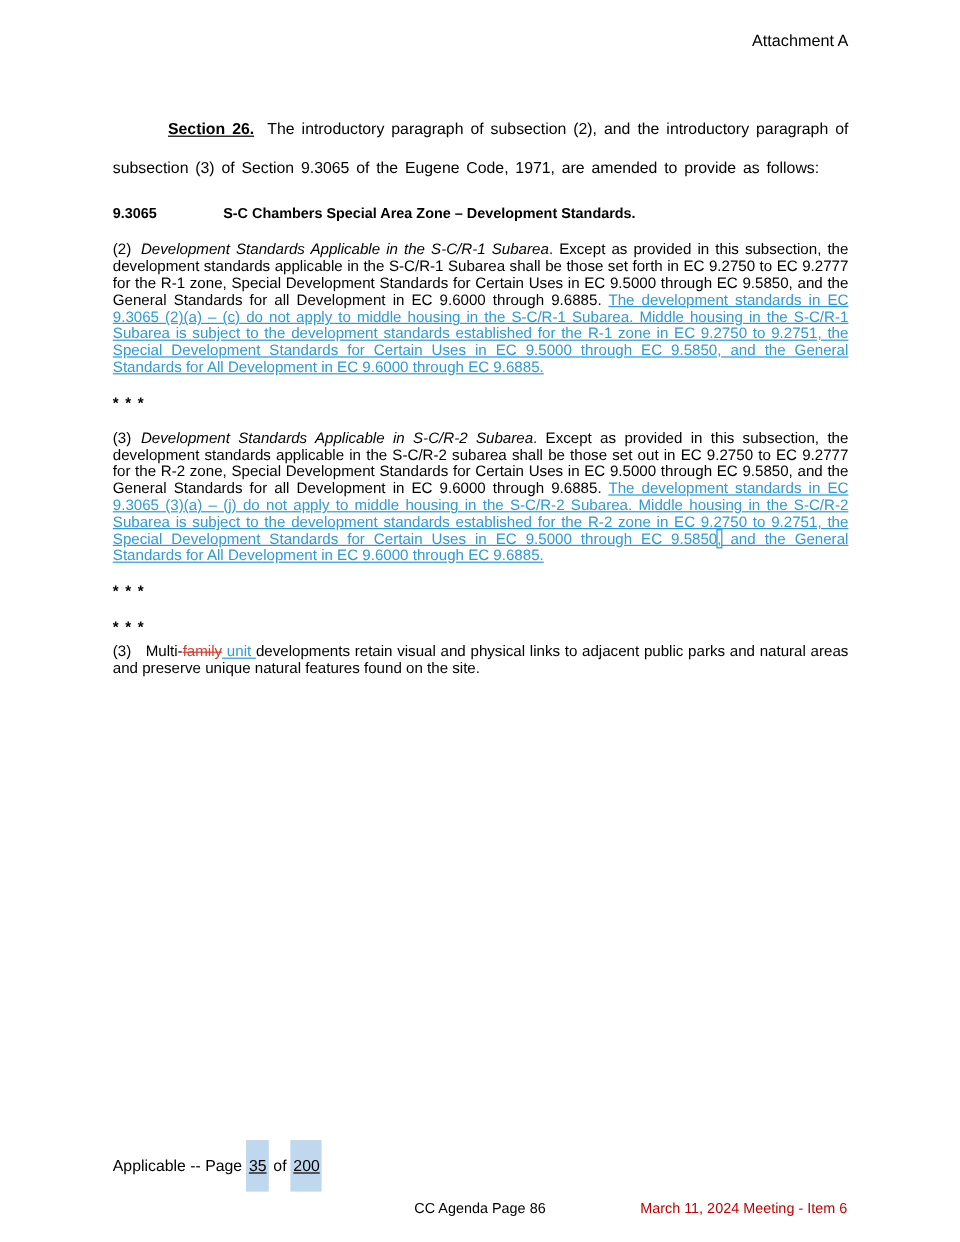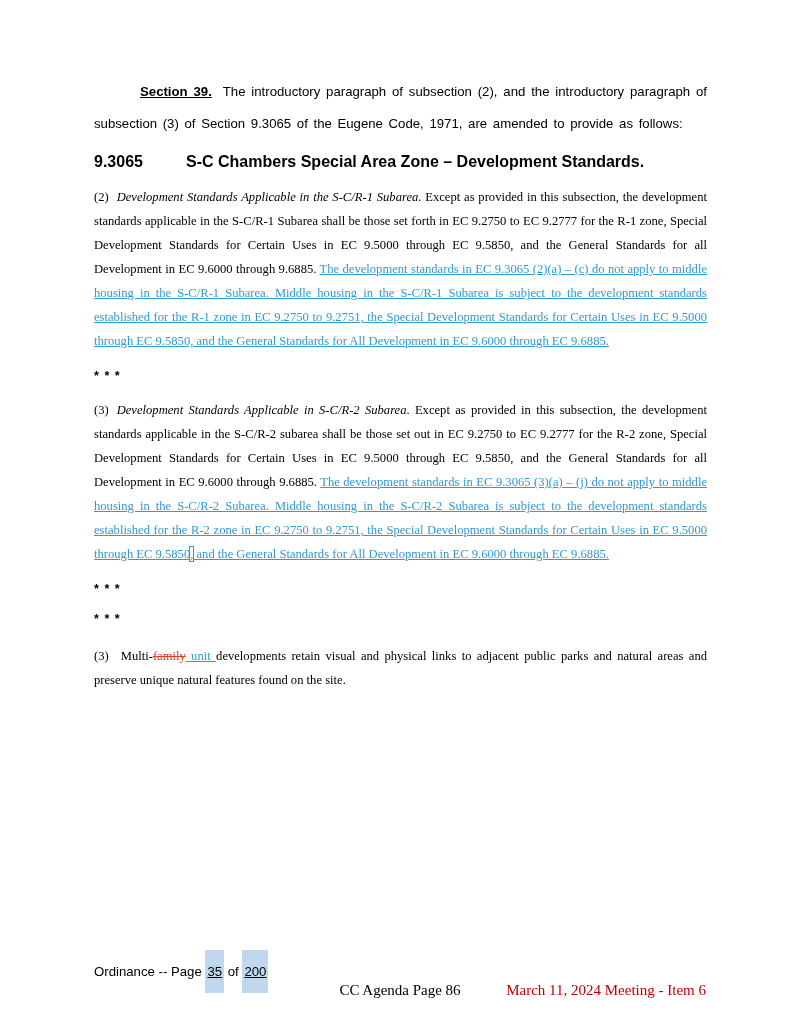--- a/index.html
+++ b/index.html
@@ -9,71 +9,72 @@
     font-family: "Liberation Sans", sans-serif; font-size: 12.6px; color: #000;
   }
   p { margin: 0; }
   .attachment { text-align: right; font-size: 13.5px; line-height: 16px; }
   .sec-para {
     margin-top: 50px; font-size: 13.2px; line-height: 32px;
     text-align: justify; text-indent: 46px; word-spacing: 2px;
   }
   .sec-para.sec22 { margin-top: 30px; }
   .sec-label { font-weight: bold; text-decoration: underline; margin-right: 11px; }
-  .code-heading { margin-top: 14px; font-weight: bold; font-size: 16px; line-height: 16px; }
+  .code-heading { margin-top: 14px; font-weight: bold; font-size: 12px; line-height: 16px; }
   .h-num { display: inline-block; }
   .h-num.w1 { width: 92px; }
   .h-num.w2 { width: 116px; }
-  .body-para { margin-top: 15px; line-height: 24px; text-align: justify; font-family: Liberation Serif, serif; }
-  .mt18 { margin-top: 18px; }
+  .body-para { margin-top: 15px; line-height: 14px; text-align: justify; }
+  .mt18 { margin-top: 6px; }
   .mt20 { margin-top: 20px; }
   .pnum { margin-right: 8px; }
   .pnum.wide { margin-right: 12px; }
   .italic { font-style: italic; }
   .ins { color: var(--insert-blue, #2e9ad6); text-decoration: underline; }
   .del { color: var(--delete-red, #d5402e); text-decoration: line-through; }
   .boxed { outline: 1px solid var(--insert-blue, #2e9ad6); }
   .stars { margin-top: 16px; font-weight: bold; letter-spacing: 1px; }
   .ordinance-line { position: absolute; left: 94px; bottom: 56px; font-size: 13.2px; }
   .field { background: var(--field-shade, #bfd8ee); padding: 14px 2px; text-decoration: underline; }
   .bottom-line {
-    position: absolute; left: 0; right: 0; bottom: 36px; height: 17px;
-    font-family: Liberation Serif, serif; font-size: 15px;
+    position: absolute; left: 0; right: 0; bottom: 18px; height: 17px;
+    font-family: Liberation Sans, sans-serif; font-size: 12px;
   }
   .agenda { position: absolute; left: 50%; transform: translateX(-50%); }
   .meeting { position: absolute; right: 94px; color: var(--footer-red, #c00000); }
 </style>
 </head>
 <body>
 
 <div class="page">
 
+  <div class="attachment">Attachment A</div>
 
-  <p class="sec-para"><span class="sec-label">Section 39.</span><span>The introductory paragraph of subsection (2), and the introductory paragraph of subsection (3) of Section 9.3065 of the Eugene Code, 1971, are amended to provide as follows:</span></p>
+  <p class="sec-para"><span class="sec-label">Section 26.</span><span>The introductory paragraph of subsection (2), and the introductory paragraph of subsection (3) of Section 9.3065 of the Eugene Code, 1971, are amended to provide as follows:</span></p>
 
   <p class="code-heading"><span class="h-num w1">9.3065</span><span>S-C Chambers Special Area Zone – Development Standards.</span></p>
 
   <p class="body-para"><span class="pnum">(2)</span><span class="italic">Development Standards Applicable in the S-C/R-1 Subarea</span><span>. Except as provided in this subsection, the development standards applicable in the S-C/R-1 Subarea shall be those set forth in EC 9.2750 to EC 9.2777 for the R-1 zone, Special Development Standards for Certain Uses in EC 9.5000 through EC 9.5850, and the General Standards for all Development in EC 9.6000 through 9.6885. </span><span class="ins">The development standards in EC 9.3065 (2)(a) – (c) do not apply to middle housing in the S-C/R-1 Subarea. Middle housing in the S-C/R-1 Subarea is subject to the development standards established for the R-1 zone in EC 9.2750 to 9.2751, the Special Development Standards for Certain Uses in EC 9.5000 through EC 9.5850, and the General Standards for All Development in EC 9.6000 through EC 9.6885.</span></p>
 
   <p class="stars">* * *</p>
 
   <p class="body-para"><span class="pnum">(3)</span><span class="italic">Development Standards Applicable in S-C/R-2 Subarea</span><span>. Except as provided in this subsection, the development standards applicable in the S-C/R-2 subarea shall be those set out in EC 9.2750 to EC 9.2777 for the R-2 zone, Special Development Standards for Certain Uses in EC 9.5000 through EC 9.5850, and the General Standards for all Development in EC 9.6000 through 9.6885. </span><span class="ins">The development standards in EC 9.3065 (3)(a) – (j) do not apply to middle housing in the S-C/R-2 Subarea. Middle housing in the S-C/R-2 Subarea is subject to the development standards established for the R-2 zone in EC 9.2750 to 9.2751, the Special Development Standards for Certain Uses in EC 9.5000 through EC 9.5850</span><span class="ins boxed">,</span><span class="ins"> and the General Standards for All Development in EC 9.6000 through EC 9.6885.</span></p>
 
   <p class="stars">* * *</p>
 
 
 
 
   <p class="stars mt18">* * *</p>
 
   <p class="body-para mt18"><span class="pnum wide">(3)</span><span>Multi-</span><span class="del">family</span><span class="ins"> unit </span><span>developments retain visual and physical links to adjacent public parks and natural areas and preserve unique natural features found on the site.</span></p>
 
 
   <div class="ordinance-line">
-    <span>Ordinance -- Page</span>
+    <span>Applicable -- Page</span>
     <span class="field">35</span>
     <span>of</span>
     <span class="field">200</span>
   </div>
 
   <div class="bottom-line">
     <span class="agenda">CC Agenda Page 86</span>
     <span class="meeting">March 11, 2024 Meeting - Item 6</span>
   </div>
 

